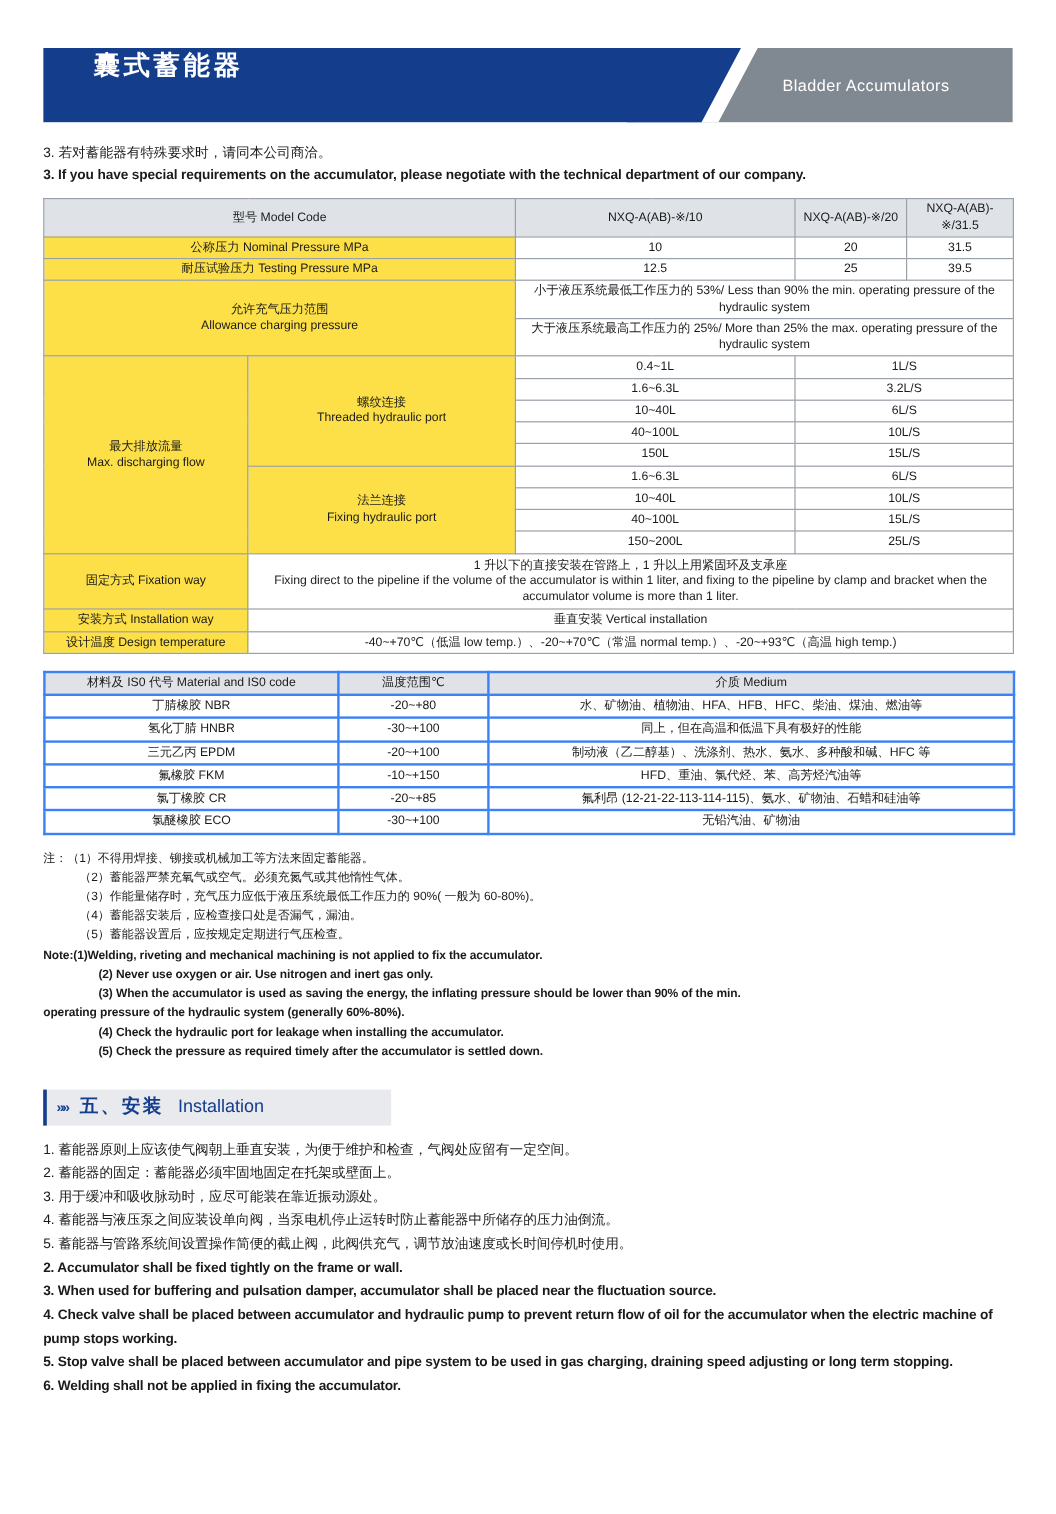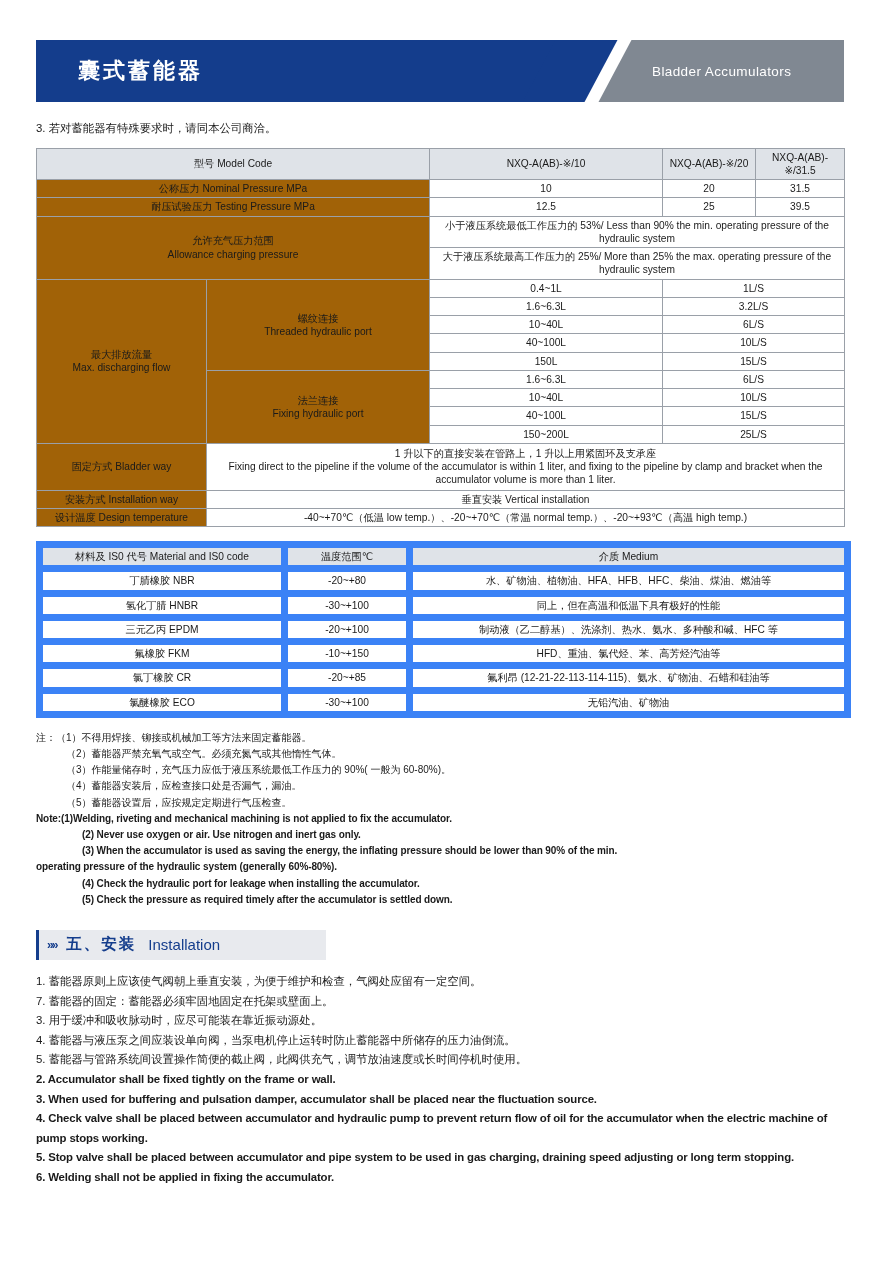--- a/index.html
+++ b/index.html
@@ -30,21 +30,20 @@
     margin-left: 0px;
     margin-right: 0px;
     display: flex;
     align-items: stretch;
     overflow: hidden;
   }
   .banner-blue {
     background: #143d8c;
     flex: 0 0 545px;
     display: flex;
-    align-items: center;
     position: relative;
     z-index: 2;
   }
   .banner-blue .title {
     color: #ffffff;
     font-size: 22px;
     font-weight: bold;
     letter-spacing: 3px;
     padding-left: 42px;
   }
@@ -105,33 +104,33 @@
     padding: 2px 4px;
     text-align: center;
     vertical-align: middle;
     line-height: 1.3;
     font-weight: normal;
   }
   td.hdr, th.hdr {
     background: #dfe3e8;
   }
   td.lbl {
-    background: #a16207;
+    background: #fde047;
   }
   .bold { font-weight: bold; }
 
   table.mat {
     border-collapse: collapse;
     width: 100%;
     margin-top: 14px;
     font-size: 10.2px;
     table-layout: fixed;
   }
   table.mat td, table.mat th {
-    border: 7px solid #3b82f6;
+    border: 2px solid #3b82f6;
     padding: 2px 4px;
     text-align: center;
     vertical-align: middle;
     line-height: 1.3;
     font-weight: normal;
   }
   table.mat th { background: #dfe3e8; }
 
   
   .notes {
@@ -197,20 +196,21 @@
     </div>
     <div class="banner-grey">
       <span class="subtitle">Bladder Accumulators</span>
     </div>
     <div class="banner-slant"></div>
     <div class="banner-blue-slant"></div>
   </div>
 
   <div class="intro">
     <div class="cn">3. 若对蓄能器有特殊要求时，请同本公司商洽。</div>
+    <div class="en">3. If you have special requirements on the accumulator, please negotiate with the technical department of our company.</div>
   </div>
 
   <table class="spec">
     <colgroup>
       <col style="width:170px">
       <col style="width:118px">
       <col style="width:105px">
       <col style="width:113px">
       <col style="width:120px">
       <col style="width:93px">
@@ -289,21 +289,21 @@
       <tr>
         <td colspan="2">40~100L</td>
         <td colspan="2">15L/S</td>
       </tr>
       <tr>
         <td colspan="2">150~200L</td>
         <td colspan="2">25L/S</td>
       </tr>
 
       <tr>
-        <td class="lbl">固定方式 Bladder way</td>
+        <td class="lbl">固定方式 Fixation way</td>
         <td colspan="6" style="padding:3px 18px;">
           <div>1 升以下的直接安装在管路上，1 升以上用紧固环及支承座</div>
           <div>Fixing direct to the pipeline if the volume of the accumulator is within 1 liter, and fixing to the pipeline by clamp and bracket when the accumulator volume is more than 1 liter.</div>
         </td>
       </tr>
       <tr>
         <td class="lbl">安装方式 Installation way</td>
         <td colspan="6">垂直安装 Vertical installation</td>
       </tr>
       <tr>
@@ -377,21 +377,21 @@
   </div>
 
   <div class="section-head">
     <span class="deco">»»</span>
     <span class="cn">五、安装</span>
     <span class="en">Installation</span>
   </div>
 
   <div class="install">
     <p>1. 蓄能器原则上应该使气阀朝上垂直安装，为便于维护和检查，气阀处应留有一定空间。</p>
-    <p>7. 蓄能器的固定：蓄能器必须牢固地固定在托架或壁面上。</p>
+    <p>2. 蓄能器的固定：蓄能器必须牢固地固定在托架或壁面上。</p>
     <p>3. 用于缓冲和吸收脉动时，应尽可能装在靠近振动源处。</p>
     <p>4. 蓄能器与液压泵之间应装设单向阀，当泵电机停止运转时防止蓄能器中所储存的压力油倒流。</p>
     <p>5. 蓄能器与管路系统间设置操作简便的截止阀，此阀供充气，调节放油速度或长时间停机时使用。</p>
     <p class="en">2. Accumulator shall be fixed tightly on the frame or wall.</p>
     <p class="en">3. When used for buffering and pulsation damper, accumulator shall be placed near the fluctuation source.</p>
     <p class="en">4. Check valve shall be placed between accumulator and hydraulic pump to prevent return flow of oil for the accumulator when the electric machine of pump stops working.</p>
     <p class="en">5. Stop valve shall be placed between accumulator and pipe system to be used in gas charging, draining speed adjusting or long term stopping.</p>
     <p class="en">6. Welding shall not be applied in fixing the accumulator.</p>
   </div>
 

